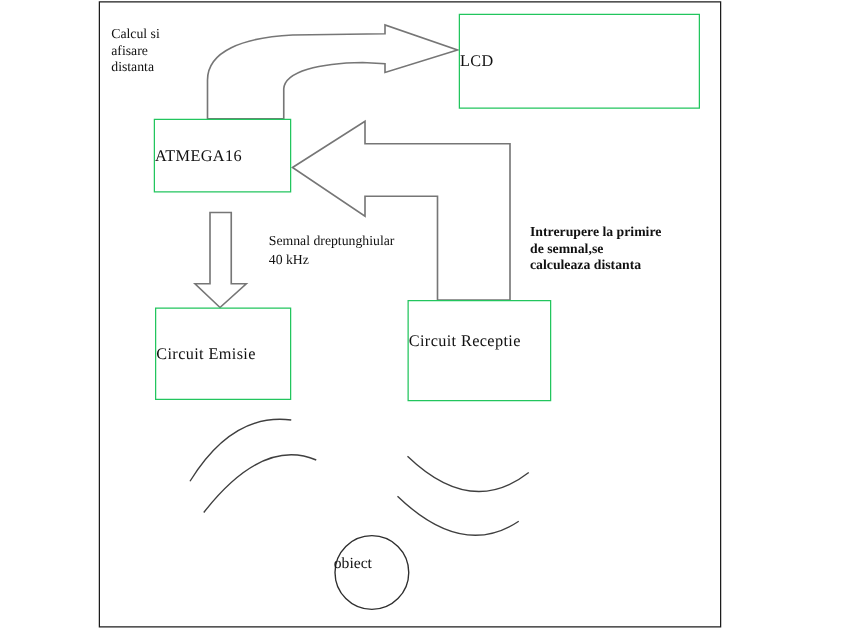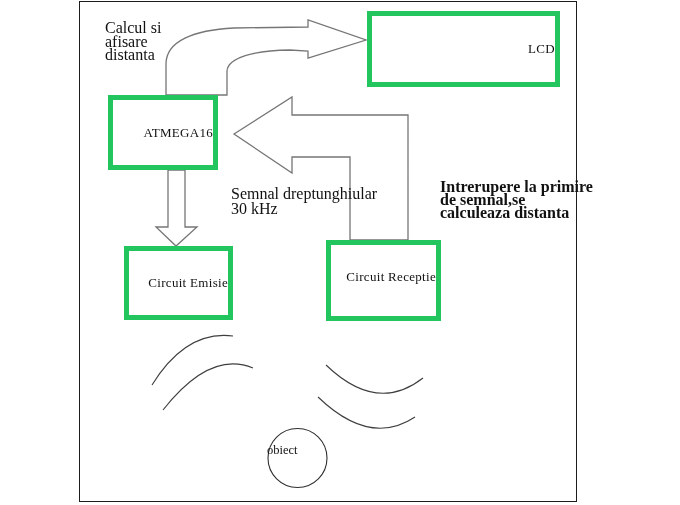--- a/index.html
+++ b/index.html
@@ -27,39 +27,38 @@
     position: absolute;
     left: 79px;
     top: 1px;
     width: 498px;
     height: 501px;
     border: 1px solid #1c1c1c;
     box-sizing: border-box;
   }
   .box {
     position: absolute;
-    border: 5px solid #22c55e;
+    border: 1px solid #22c55e;
     box-sizing: border-box;
     background: transparent;
     display: flex;
     align-items: center;
-    justify-content: flex-end;
+    justify-content: flex-start;
     font-size: 13px;
     letter-spacing: 0.3px;
   }
   .box-lcd  { left: 367px; top: 11px;  width: 193px; height: 76px; }
-  .box-mcu  { left: 108px; top: 95px;  width: 110px; height: 75px; }
+  .box-mcu  { left: 123px; top: 95px;  width: 110px; height: 59px; }
   .box-emit { left: 124px; top: 246px; width: 109px; height: 74px; }
   .box-recv { left: 326px; top: 240px; width: 115px; height: 81px;
               align-items: flex-start; padding-top: 24px; }
   .note {
     position: absolute;
     white-space: pre-line;
-    font-size: 16px;
-    margin-left: 16px;
+    font-size: 11px;
   }
   .note-calc      { left: 89px;  top: 21px;  line-height: 13.5px; }
   .note-signal    { left: 215px; top: 186px; line-height: 15px; }
   .note-interrupt { left: 424px; top: 180px; line-height: 13px; font-weight: bold; }
   .object-label {
     position: absolute;
     left: 267px;
     top: 443px;
     width: 61px;
     text-align: left;
@@ -104,21 +103,21 @@
 
   <div class="box box-recv">
     <span>Circuit Receptie</span>
   </div>
 
   <div class="note note-calc">Calcul si
 afisare
 distanta</div>
 
   <div class="note note-signal">Semnal dreptunghiular
-30 kHz</div>
+40 kHz</div>
 
   <div class="note note-interrupt">Intrerupere la primire
 de semnal,se
 calculeaza distanta</div>
 
   <div class="object-label">obiect</div>
 
 </div>
 
 </body></html>

